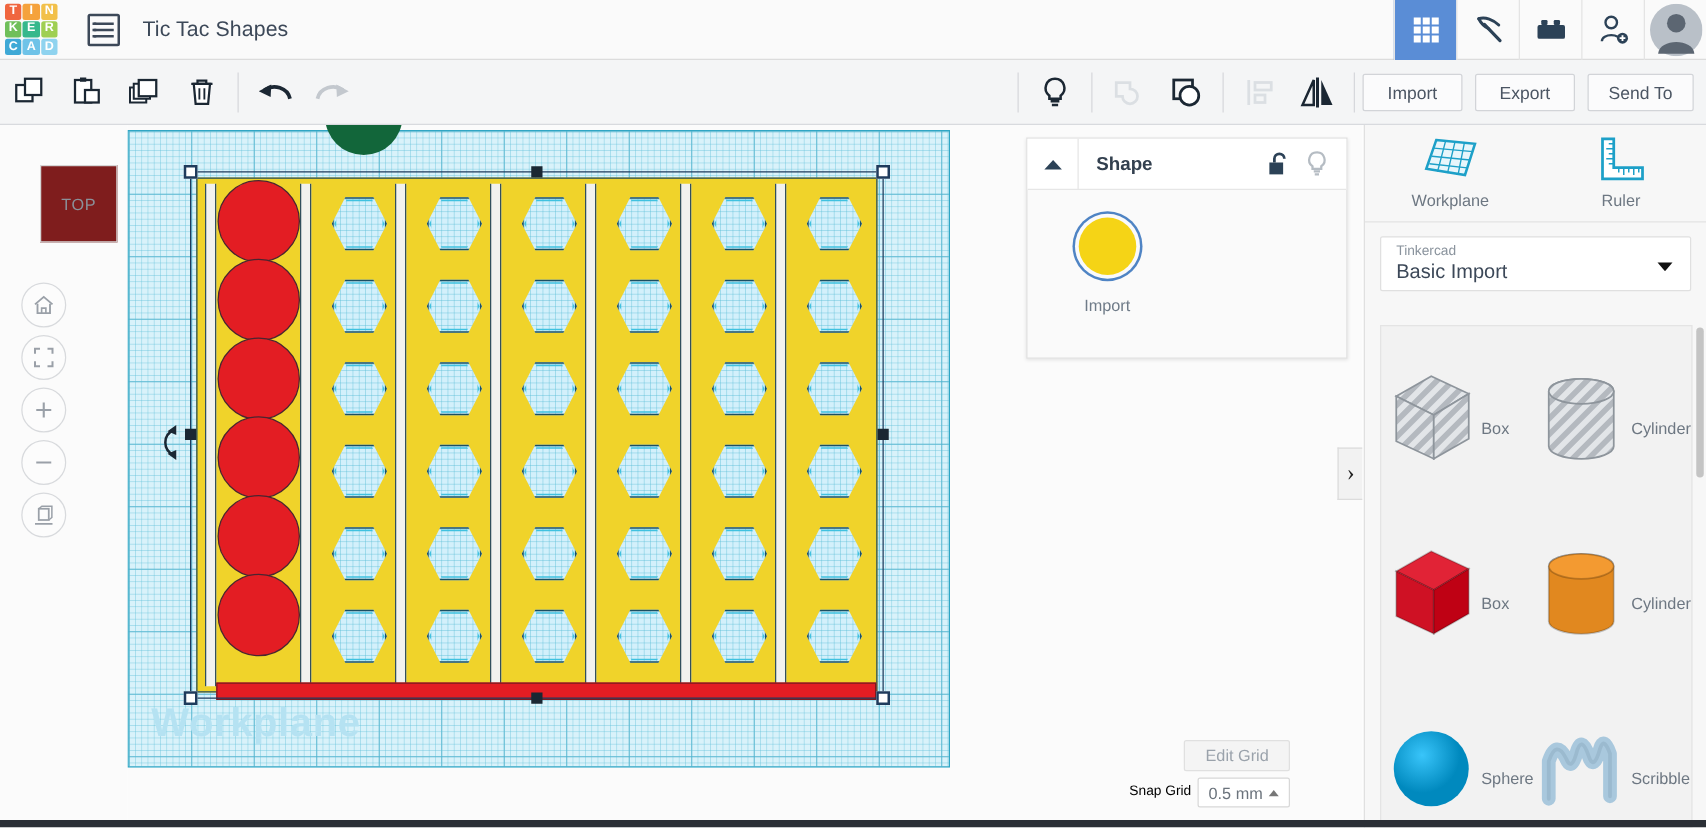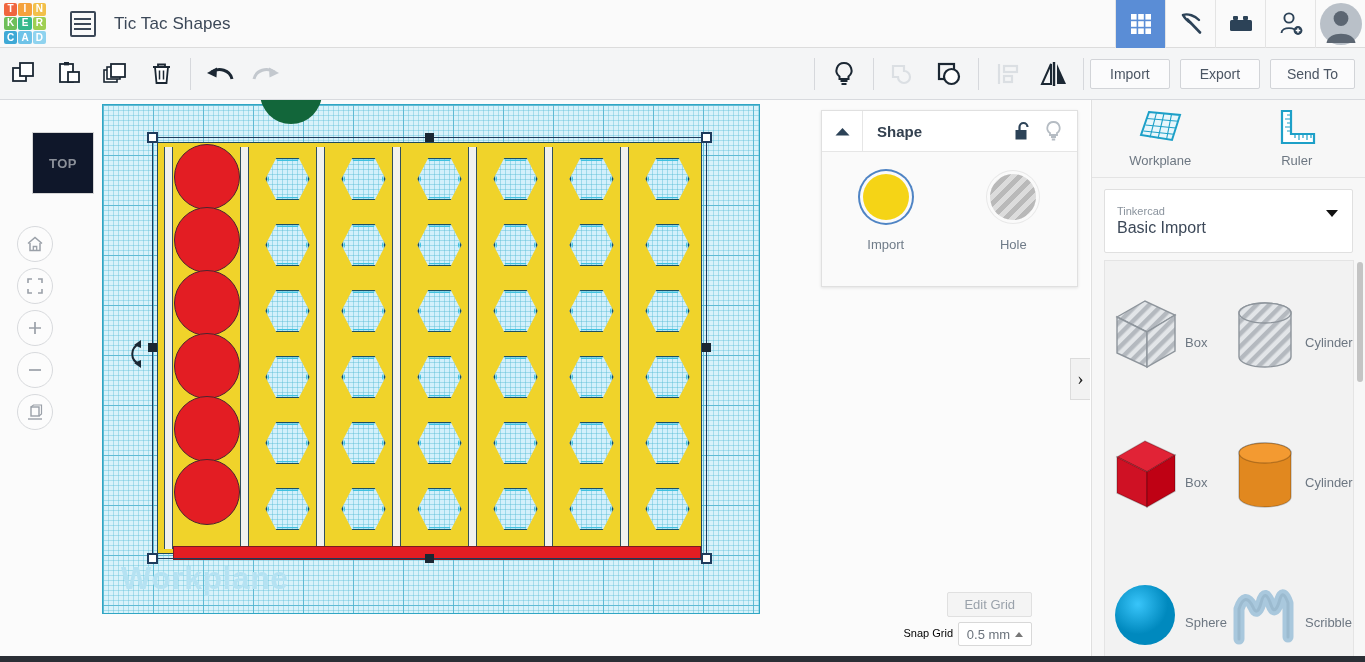--- a/index.html
+++ b/index.html
@@ -67,23 +67,23 @@
     height: 30px; min-width: 80px; padding: 0 16px; margin-right: 10px;
     background: #fbfbfc; border: 1px solid #d2d4d8; border-radius: 2px;
     font-size: 14px; color: #4b5563; font-family: "Liberation Sans", sans-serif;
     display: flex; align-items: center; justify-content: center; cursor: pointer;
   }
 
   
   .leftrail { position: absolute; left: 0; top: 100px; width: 102px; height: 562px; background: #fbfbfb; }
   .viewcube {
     position: absolute; left: 32px; top: 32px; width: 62px; height: 62px;
-    background: #0f172a; border: 1px solid #d5d5d5;
+    background: #7f1d1d; border: 1px solid #d5d5d5;
     display: flex; align-items: center; justify-content: center;
-    font-size: 13px; font-weight: bold; color: #8b9099; letter-spacing: .5px;
+    font-size: 13px; font-weight: normal; color: #8b9099; letter-spacing: .5px;
   }
   .vbtn {
     position: absolute; left: 17px; width: 36px; height: 36px; border-radius: 50%;
     border: 1px solid #d8dadd; background: #fcfcfc;
     display: flex; align-items: center; justify-content: center; color: #9aa0a8;
   }
 
   
   .canvas {
     position: absolute; left: 102px; top: 100px; width: 988px; height: 562px;
@@ -190,21 +190,21 @@
   .sidebar {
     position: absolute; left: 1091px; top: 100px; width: 274px; height: 562px;
     background: #f7f7f7; border-left: 1px solid #e0e0e0;
   }
   .sb-tools { display: flex; height: 78px; border-bottom: 1px solid #e4e4e4; background: #f7f7f7; }
   .sb-tool {
     width: 50%; display: flex; flex-direction: column; align-items: center; justify-content: center; gap: 6px;
   }
   .sb-tool-label { font-size: 13px; color: #6d7782; }
   .sb-select {
-    margin: 11px 12px 0 12px; height: 64px; background: #fff;
+    margin: 11px 12px 0 12px; height: 44px; background: #fff;
     border: 1px solid #e0e0e0; border-radius: 2px;
     padding: 6px 12px; position: relative; display: flex; flex-direction: column; justify-content: center;
   }
   .sb-sel-sub { font-size: 11px; color: #8a939d; line-height: 14px; }
   .sb-sel-main { font-size: 16px; color: #3c4858; line-height: 20px; }
   .caret {
     position: absolute; right: 14px; top: 20px;
     width: 0; height: 0; border-left: 6px solid transparent; border-right: 6px solid transparent;
     border-top: 7px solid #111;
   }
@@ -535,24 +535,20 @@
           <path d="M9.5 2 A6 6 0 0 1 13 13 L13 15 h-7 L6 13 A6 6 0 0 1 9.5 2 Z" fill="none" stroke="#b5bcc3" stroke-width="1.8"></path>
           <path d="M7 17 h5 M7.8 19.5 h3.4" stroke="#b5bcc3" stroke-width="1.8"></path>
         </svg>
       </div>
     </div>
     <div class="sp-body">
       <div class="swatch-wrap">
         <div class="swatch solid"></div>
         <div class="swatch-label">Import</div>
       </div>
-      <div class="swatch-wrap">
-        <div class="swatch hole"></div>
-        <div class="swatch-label">Hole</div>
-      </div>
     </div>
   </div>
 
   <div class="sidebar">
     <div class="sb-tools">
       <div class="sb-tool">
         <svg width="46" height="38" viewBox="0 0 46 38">
           <path d="M12 3 L43 6 L35 31 L4 26 Z" fill="#e8f6fb" stroke="#1da0c8" stroke-width="2"></path>
           <path d="M19.5 3.7 L13 28.4 M27 4.5 L21 29.5 M34.5 5.3 L29.5 30.5" stroke="#1da0c8" stroke-width="1.1"></path>
           <path d="M10 9.5 L41.3 12.3 M8.5 16 L39 19 M6.5 22 L36.8 25.3" stroke="#1da0c8" stroke-width="1.1"></path>

